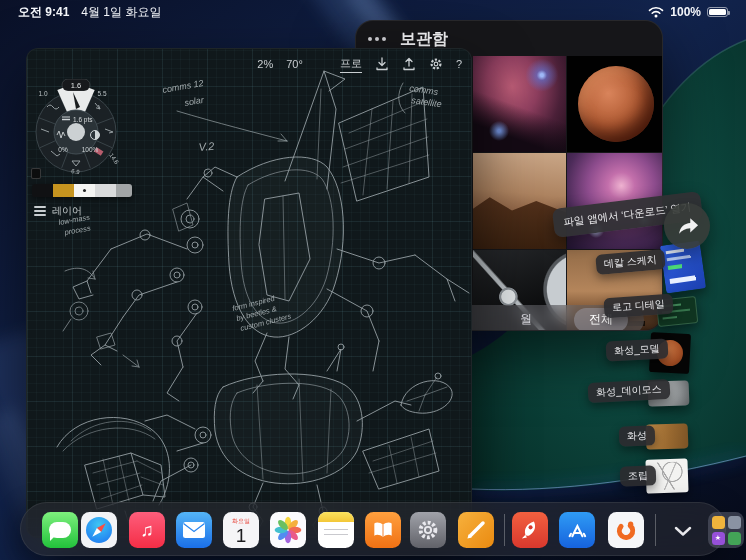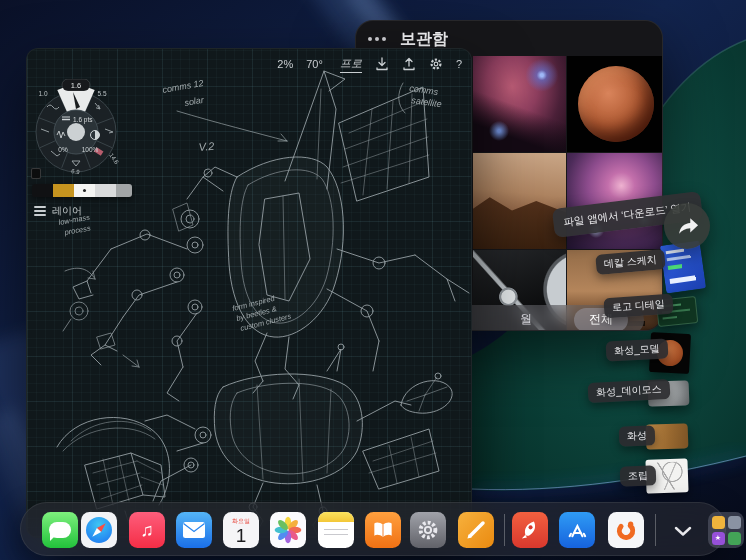--- a/index.html
+++ b/index.html
@@ -214,20 +214,37 @@
     <polygon points="300,-20 360,-30 470,120 420,140" fill="rgba(120,160,235,.16)" filter="url(#soft)"></polygon>
     <polygon points="340,-10 365,-14 430,70 408,78" fill="rgba(160,195,250,.22)" filter="url(#soft)"></polygon>
     <polygon points="-30,350 30,330 140,520 60,545" fill="rgba(90,130,205,.18)" filter="url(#soft)"></polygon>
     <polygon points="-20,420 15,408 90,540 40,552" fill="rgba(140,175,240,.14)" filter="url(#soft)"></polygon>
     <path d="M746,40 C700,58 662,98 634,154 C605,214 566,284 506,332 C493,343 481,350 472,355 L472,490 C560,494 660,479 746,457 Z" fill="url(#teal)"></path>
     <path d="M472,489 C560,493 660,478 746,456" fill="none" stroke="#2f6cf0" stroke-width="2.5" opacity="0.55" filter="url(#soft)"></path>
     <path d="M472,489 C560,493 660,478 746,456" fill="none" stroke="#9db9ff" stroke-width="1" opacity="0.5"></path>
     <path d="M746,40 C700,58 662,98 634,154" fill="none" stroke="#3b7a6e" stroke-width="1.5" opacity="0.5"></path>
   </svg>
 
+  <div class="statusbar">
+    <div class="sb-left">
+      <span class="sb-time">오전 9:41</span>
+      <span>4월 1일 화요일</span>
+    </div>
+    <div class="sb-right">
+      <svg width="16" height="12" viewBox="0 0 16 12">
+        <path d="M1.5 4.4 A9.2 9.2 0 0 1 14.5 4.4" fill="none" stroke="#fff" stroke-width="1.6" stroke-linecap="round"></path>
+        <path d="M4.2 7.2 A5.4 5.4 0 0 1 11.8 7.2" fill="none" stroke="#fff" stroke-width="1.6" stroke-linecap="round"></path>
+        <circle cx="8" cy="10" r="1.5" fill="#fff"></circle>
+      </svg>
+      <span>100%</span>
+      <span class="battery">
+          <i></i>
+        </span>
+    </div>
+  </div>
 
   <div class="photos-win">
     <div class="tile ph-nebula1" style="left:117px;top:35px;width:93px;height:96px;"></div>
     <div class="tile ph-mars" style="left:211px;top:35px;width:97px;height:96px;">
         <i></i>
       </div>
     <div class="tile ph-marsland" style="left:117px;top:132px;width:93px;height:96px;"></div>
     <div class="tile ph-nebula2" style="left:211px;top:132px;width:97px;height:96px;"></div>
     <div class="tile ph-sat" style="left:117px;top:229px;width:93px;height:82px;"></div>
     <div class="tile ph-rover" style="left:211px;top:229px;width:97px;height:82px;"></div>
@@ -347,21 +364,21 @@
         <text font-size="7.5" transform="translate(38,186) rotate(-10)">process</text>
       </g>
       <path d="M150,62 C190,74 230,84 260,92 M260,92 L251,92 M260,92 L254,85" opacity=".8"></path>
       <path d="M376,34 C370,44 370,56 378,64" opacity=".8"></path>
     </svg>
 
     <div class="cv-toolbar">
       <div class="cv-right">
         <span>2%</span>
         <span>70°</span>
-        <span class="pro" style="margin-left:4px;font-style:italic;">프로</span>
+        <span class="pro" style="margin-left:24px;">프로</span>
         <svg width="14" height="14" viewBox="0 0 14 14">
           <path d="M7 1 L7 8 M4 5.5 L7 8.5 L10 5.5 M2 11 L2 12.5 L12 12.5 L12 11" fill="none" stroke="#c9ced1" stroke-width="1.3" stroke-linecap="round" stroke-linejoin="round"></path>
         </svg>
         <svg width="14" height="14" viewBox="0 0 14 14">
           <path d="M7 9 L7 1.5 M4 4.5 L7 1.5 L10 4.5 M2 11 L2 12.5 L12 12.5 L12 11" fill="none" stroke="#c9ced1" stroke-width="1.3" stroke-linecap="round" stroke-linejoin="round"></path>
         </svg>
         <svg width="14" height="14" viewBox="0 0 14 14">
           <circle cx="7" cy="7" r="4.4" fill="none" stroke="#c9ced1" stroke-width="2.2" stroke-dasharray="2.2 1.6"></circle>
           <circle cx="7" cy="7" r="1.8" fill="none" stroke="#c9ced1" stroke-width="1.2"></circle>
         </svg>

